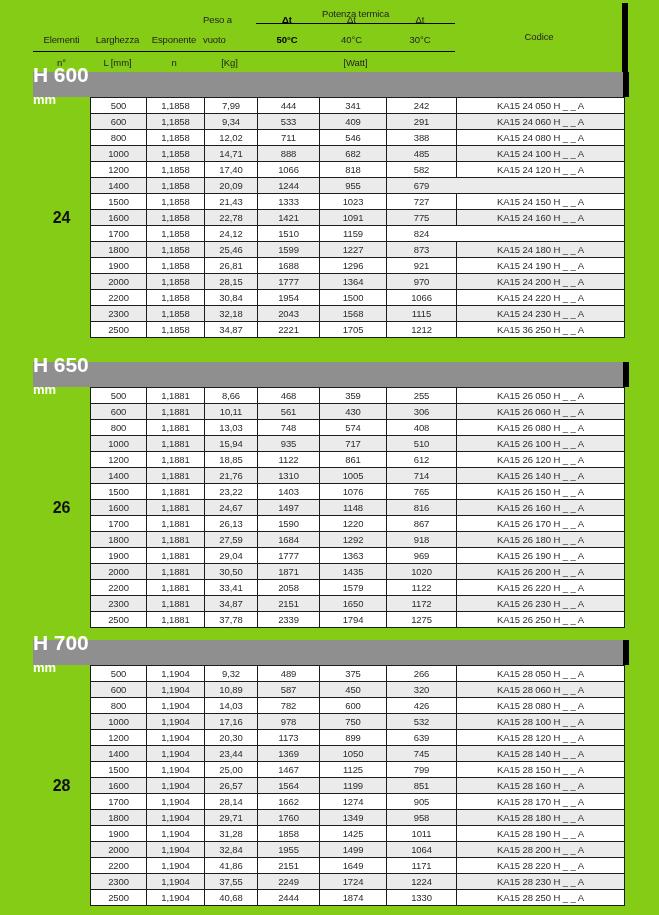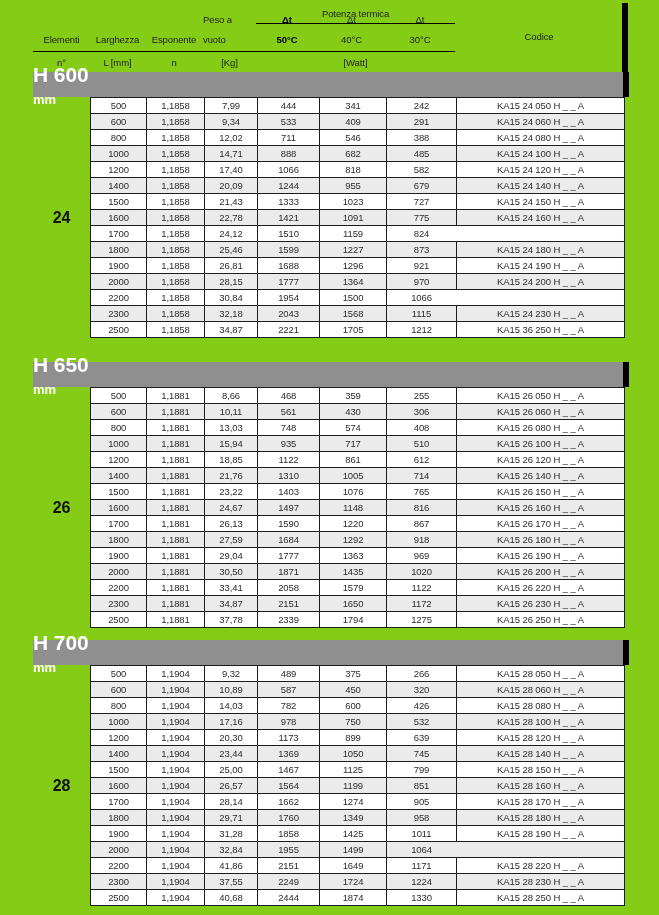--- a/index.html
+++ b/index.html
@@ -173,21 +173,20 @@
               <div class="c">582</div>
               <div class="c">KA15 24 120 H _ _ A</div>
             </div>
             <div class="row">
               <div class="c">1400</div>
               <div class="c">1,1858</div>
               <div class="c">20,09</div>
               <div class="c">1244</div>
               <div class="c">955</div>
               <div class="c">679</div>
-              <div class="c">KA15 24 140 H _ _ A</div>
             </div>
             <div class="row">
               <div class="c">1500</div>
               <div class="c">1,1858</div>
               <div class="c">21,43</div>
               <div class="c">1333</div>
               <div class="c">1023</div>
               <div class="c">727</div>
               <div class="c">KA15 24 150 H _ _ A</div>
             </div>
@@ -235,20 +234,21 @@
               <div class="c">970</div>
               <div class="c">KA15 24 200 H _ _ A</div>
             </div>
             <div class="row">
               <div class="c">2200</div>
               <div class="c">1,1858</div>
               <div class="c">30,84</div>
               <div class="c">1954</div>
               <div class="c">1500</div>
               <div class="c">1066</div>
+              <div class="c">KA15 24 220 H _ _ A</div>
             </div>
             <div class="row">
               <div class="c">2300</div>
               <div class="c">1,1858</div>
               <div class="c">32,18</div>
               <div class="c">2043</div>
               <div class="c">1568</div>
               <div class="c">1115</div>
               <div class="c">KA15 24 230 H _ _ A</div>
             </div>
@@ -517,20 +517,21 @@
               <div class="c">1011</div>
               <div class="c">KA15 28 190 H _ _ A</div>
             </div>
             <div class="row">
               <div class="c">2000</div>
               <div class="c">1,1904</div>
               <div class="c">32,84</div>
               <div class="c">1955</div>
               <div class="c">1499</div>
               <div class="c">1064</div>
+              <div class="c">KA15 28 200 H _ _ A</div>
             </div>
             <div class="row">
               <div class="c">2200</div>
               <div class="c">1,1904</div>
               <div class="c">41,86</div>
               <div class="c">2151</div>
               <div class="c">1649</div>
               <div class="c">1171</div>
               <div class="c">KA15 28 220 H _ _ A</div>
             </div>

